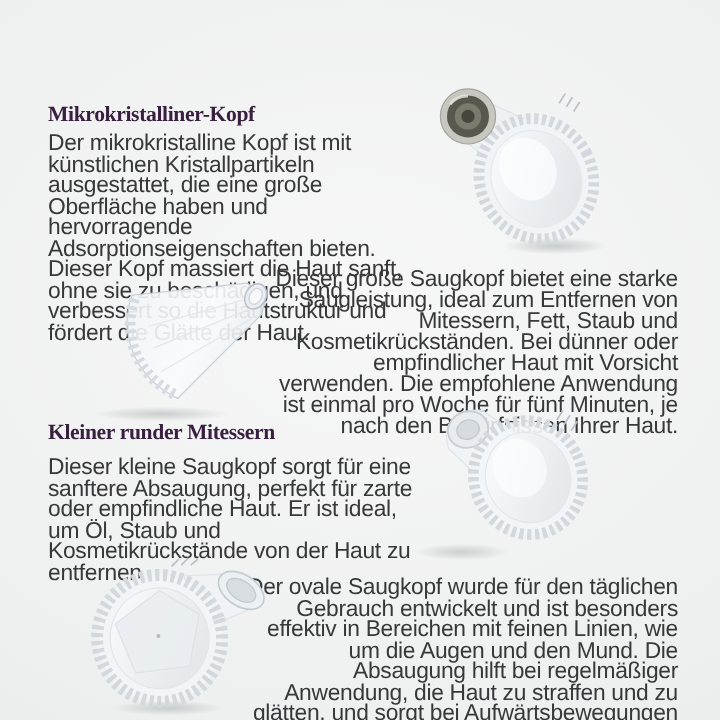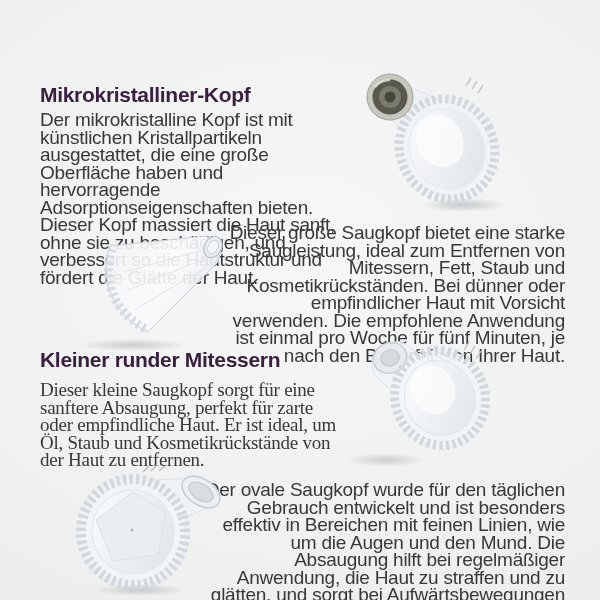--- a/index.html
+++ b/index.html
@@ -3,30 +3,30 @@
 <meta charset="utf-8">
 <style>
   html,body{margin:0;padding:0;background:#ffffff;}
   .canvas{
     position:relative;width:600px;height:600px;overflow:hidden;
     background:radial-gradient(120% 95% at 50% 42%, #f6f7f6 0%, #eff1f0 55%, #e8eae9 100%);
     font-family:"Liberation Sans", sans-serif;
   }
   .section{position:absolute;}
   .section h2{
-    margin:0;font-size:21px;font-weight:bold;color:#3a2040;
-    letter-spacing:-0.3px;line-height:22px;
+    margin:0;font-size:18px;font-weight:bold;color:#3a2040;
+    letter-spacing:-0.3px;line-height:22px;font-family:Liberation Serif, serif;
   }
   .section p{
     margin:5px 0 0;font-size:19px;line-height:17.5px;color:#38383a;
     letter-spacing:-0.25px;
   }
   .align-right{text-align:right;}
   .align-left{text-align:left;}
-  .gap-lg p{margin-top:10px;font-family:Liberation Serif, serif;}
+  .gap-lg p{margin-top:10px;}
   .photo{position:absolute;}
 </style>
 </head>
 <body>
 
 <div class="canvas">
 
   <div class="section align-left" style="left:40px;top:84px;width:302px;">
     <h2>Mikrokristalliner-Kopf</h2>
     <p>Der mikrokristalline Kopf ist mit künstlichen Kristallpartikeln ausgestattet, die eine große Oberfläche haben und hervorragende Adsorptionseigenschaften bieten. Dieser Kopf massiert die Haut sanft, ohne sie zu beschädigen, und verbessert so die Hautstruktur und fördert die Glätte der Haut.</p>

